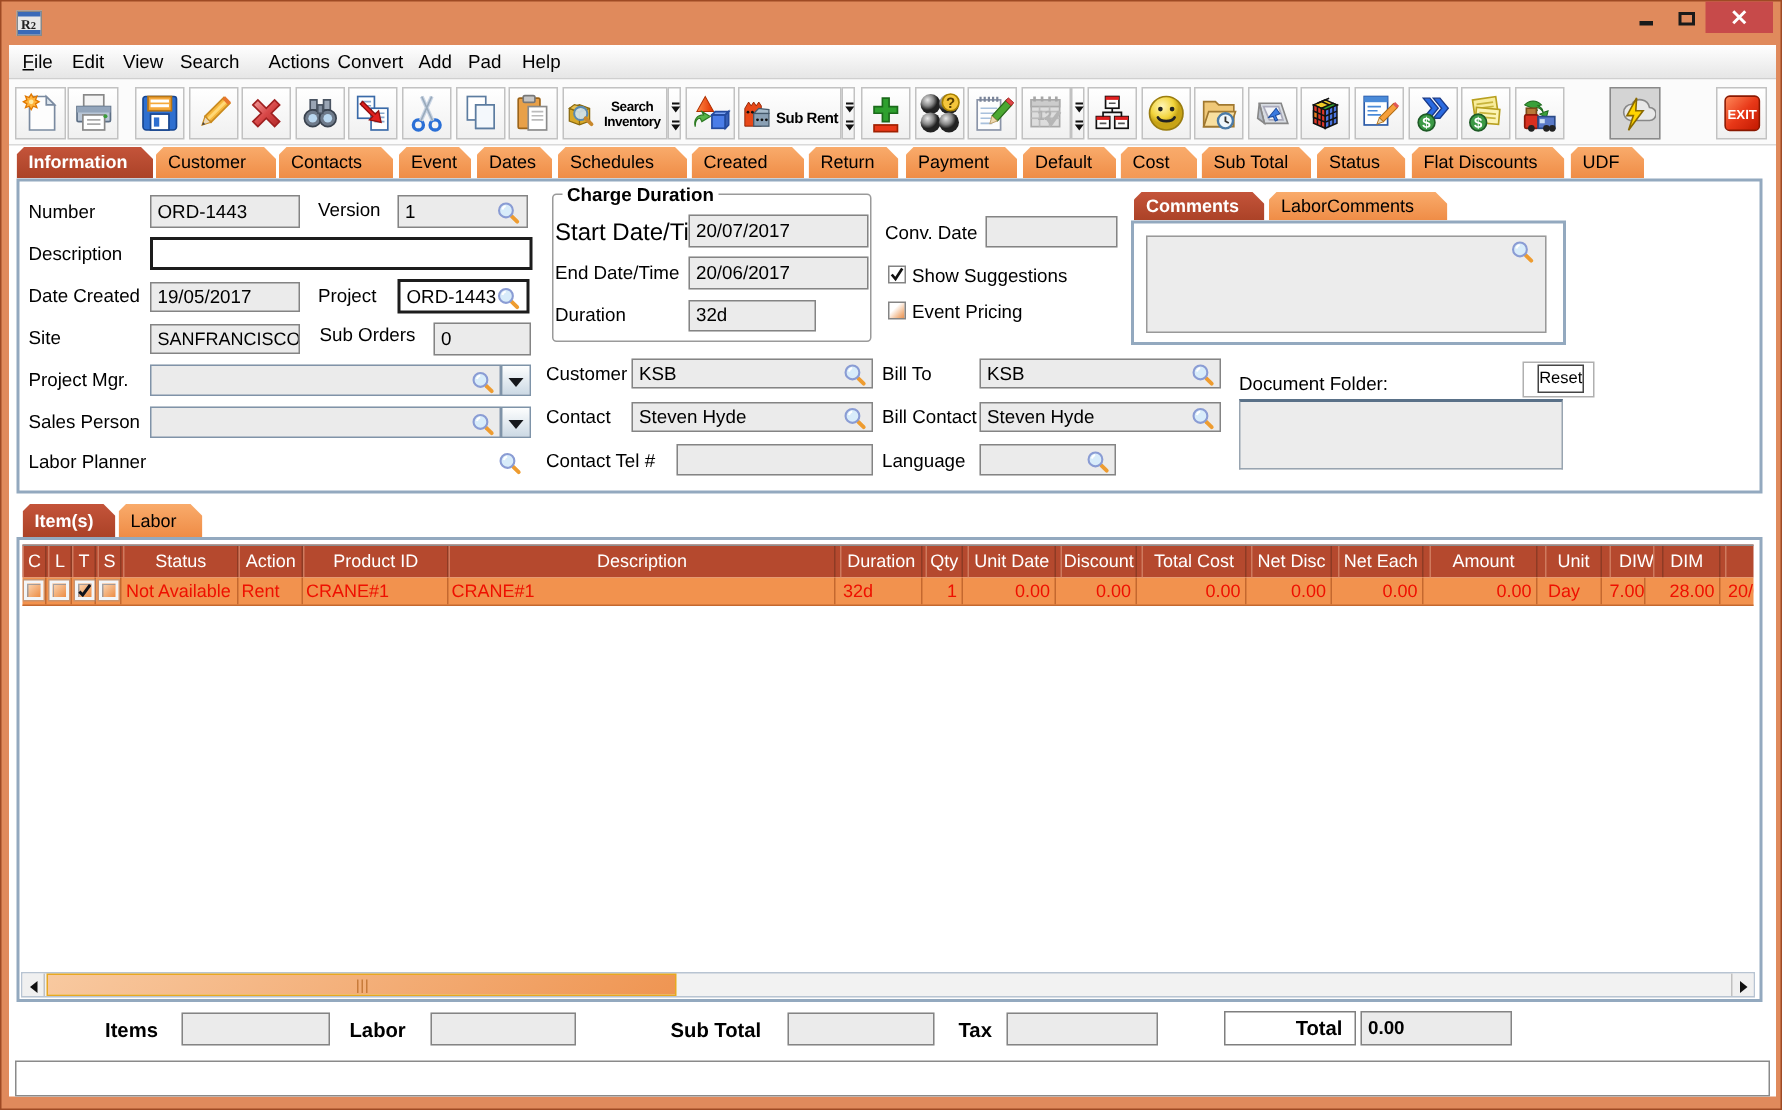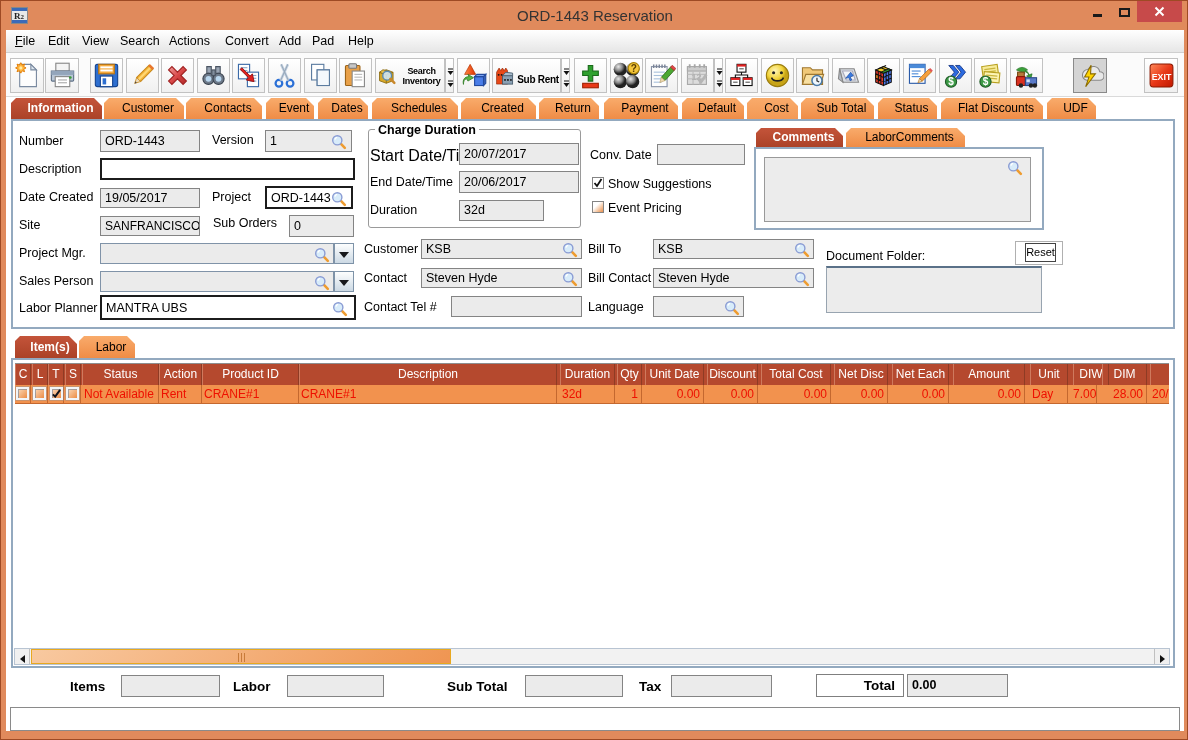--- a/index.html
+++ b/index.html
@@ -4,49 +4,48 @@
 body{width:1188px;height:740px;font-family:"Liberation Sans",sans-serif;overflow:hidden}
 .win{position:absolute;left:0;top:0;width:1188px;height:740px;background:#e08a5c;border:1px solid #9e4a24}
 .abs{position:absolute}
 .lbl{position:absolute;color:#000;white-space:nowrap}
 .fld{position:absolute;background:#ebebeb;border:1px solid #848484;color:#000;padding-left:4px;white-space:nowrap;overflow:hidden}
 .fldw{position:absolute;background:#fff;border:2px solid #1c1c1c;color:#000;padding-left:4px;white-space:nowrap;overflow:hidden}
 .mag{position:absolute}
 .tb{position:absolute;top:57px;height:35px;background:linear-gradient(#ffffff,#f0f0f0);border:1px solid #c2c2c2;text-align:center}
 .tb.dd{padding:0}
 .tbt{font-size:9px;font-weight:bold;line-height:10px;padding-top:7px;overflow:hidden;white-space:nowrap;letter-spacing:-0.3px}
-.tab{position:absolute;height:20px;line-height:20px;font-size:12px;color:#000;text-align:center;padding-left:8px;background:linear-gradient(#f9ab6b,#ef8c46);clip-path:polygon(0 100%,0 5px,5px 0,calc(100% - 8px) 0,100% 8px,100% 100%)}
+.tab{position:absolute;height:20px;line-height:20px;font-size:12px;color:#000;text-align:left;padding-left:8px;background:linear-gradient(#f9ab6b,#ef8c46);clip-path:polygon(0 100%,0 5px,5px 0,calc(100% - 8px) 0,100% 8px,100% 100%)}
 .tab.act{background:linear-gradient(#c4543a,#ab4227);color:#fff;font-weight:bold}
 .cb{position:absolute;width:12px;height:12px;background:#fff;border:1px solid #848484}
 .hc{position:absolute;top:0;height:100%;color:#fff;font-size:12px;text-align:center;line-height:20px;border-right:1px solid #8e3b24;border-left:1px solid #cf7a5e;overflow:hidden}
 .dc{position:absolute;top:0;height:100%;color:#ee1000;font-size:12px;line-height:18px;border-right:1px solid #c4682f;overflow:hidden;white-space:nowrap}
 .num{text-align:right;padding-right:3px}
 .gcb{position:absolute;top:2px;width:13px;height:13px;background:linear-gradient(135deg,#fbd9b8,#ec8c44);border:2px solid #f2f5f8;box-shadow:inset 1px 1px 0 rgba(110,130,155,.6),0 0 0 1px rgba(130,150,170,.35)}
 </style></head><body>
 <div class="win">
 <div class="abs" style="left:10px;top:6px;width:17px;height:17px;background:#e8e8e8;border:1px solid #888">
       <div class="abs" style="left:0;top:0;width:15px;height:3px;background:#3a6ab8"></div>
       <div class="abs" style="left:0;bottom:0;width:15px;height:3px;background:#3a6ab8"></div>
       <div class="abs" style="left:2px;top:3px;font-size:9px;font-weight:bold;font-family:'Liberation Serif',serif;color:#222">R<span style="font-size:7px">2</span></div>
     </div>
-<div class="abs" style="left:0;top:0;width:1188px;height:29px;line-height:29px;text-align:center;font-size:15px;color:#333">ORD-1443 Reservation</div>
 <div class="abs" style="left:1092px;top:13px;width:9px;height:3px;background:#1a1a1a"></div>
 <div class="abs" style="left:1118px;top:7px;width:11px;height:9px;border:2px solid #1a1a1a"></div>
 <div class="abs" style="left:1136px;top:0;width:45px;height:21px;background:#c74a4a">
       <svg width="11" height="11" viewBox="0 0 11 11" style="position:absolute;left:17px;top:5px">
         <path d="M1.5 1.5l8 8M9.5 1.5l-8 8" stroke="#fff" stroke-width="2"></path>
       </svg>
     </div>
 <div class="abs" style="left:5px;top:29px;width:1178px;height:701px;background:#fff"></div>
 <div class="abs" style="left:5px;top:29px;width:1178px;height:23px;background:linear-gradient(#ffffff,#e6e6e6);border-bottom:1px solid #cfcfcf"></div>
 <div class="lbl" style="left:14px;top:33px;font-size:12.5px"><span style="text-decoration:underline">F</span>ile</div>
 <div class="lbl" style="left:47px;top:33px;font-size:12.5px">Edit</div>
 <div class="lbl" style="left:81px;top:33px;font-size:12.5px">View</div>
 <div class="lbl" style="left:119px;top:33px;font-size:12.5px">Search</div>
-<div class="lbl" style="left:168px;top:33px;font-size:12.5px">Actions</div>
+<div class="lbl" style="left:178px;top:33px;font-size:12.5px">Actions</div>
 <div class="lbl" style="left:224px;top:33px;font-size:12.5px">Convert</div>
 <div class="lbl" style="left:278px;top:33px;font-size:12.5px">Add</div>
 <div class="lbl" style="left:311px;top:33px;font-size:12.5px">Pad</div>
 <div class="lbl" style="left:347px;top:33px;font-size:12.5px">Help</div>
 <div class="abs" style="left:5px;top:52px;width:1178px;height:44px;background:#fbfbfb;border-bottom:1px solid #dadada"></div>
 <div class="tb" style="left:9px;width:34px"><svg width="29" height="29" viewBox="0 0 26 26" style="margin-top:2px">
         <path d="M6 3h10l5 5v15H6z" fill="#fdfdfd" stroke="#7a8aa0"></path>
         <path d="M16 3l5 5h-5z" fill="#dde6ee" stroke="#7a8aa0"></path>
         <path d="M7 1.5l1.2 2.1 2.2-.8-.8 2.2 2.1 1.2-2.1 1.2.8 2.2-2.2-.8L7 10.9 5.8 8.8l-2.2.8.8-2.2-2.1-1.2 2.1-1.2-.8-2.2 2.2.8z" fill="#ffb43c" stroke="#e07800" stroke-width=".8"></path>
         <circle cx="7" cy="6.2" r="1.4" fill="#ffe9a0"></circle>
@@ -381,21 +380,20 @@
 <div class="abs" style="left:333px;top:242px;width:20px;height:21px;background:linear-gradient(#fdfefe,#ccd9e4);border:1px solid #7e93a8;text-align:center"><span style="display:inline-block;margin-top:8px;width:0;height:0;border-left:5.5px solid transparent;border-right:5.5px solid transparent;border-top:6.5px solid #16181c"></span></div>
 <div class="lbl" style="left:18px;top:273px;font-size:12.5px">Sales Person</div>
 <div class="fld" style="left:99px;top:270px;width:234px;height:21px;line-height:19px;font-size:12.5px;border-color:#8093a8"></div>
     <svg class="mag" style="left:313px;top:274px" width="16" height="16" viewBox="0 0 16 16">
 <line x1="10.2" y1="10.2" x2="13.8" y2="13.8" stroke="#ee9c30" stroke-width="2.6" stroke-linecap="round"></line>
 <circle cx="6.3" cy="6.3" r="4.6" fill="#d8ecfa" stroke="#8a9cd4" stroke-width="1.4"></circle>
 <path d="M3.9 5.6a3 3 0 0 1 2.2-2.2" stroke="#fff" stroke-width="1.4" fill="none"></path>
 </svg>
 <div class="abs" style="left:333px;top:270px;width:20px;height:21px;background:linear-gradient(#fdfefe,#ccd9e4);border:1px solid #7e93a8;text-align:center"><span style="display:inline-block;margin-top:8px;width:0;height:0;border-left:5.5px solid transparent;border-right:5.5px solid transparent;border-top:6.5px solid #16181c"></span></div>
 <div class="lbl" style="left:18px;top:300px;font-size:12.5px">Labor Planner</div>
-<div class="fldw" style="left:99px;top:294px;width:256px;height:25px;line-height:23px;font-size:12.5px">MANTRA UBS</div>
     <svg class="mag" style="left:331px;top:300px" width="16" height="16" viewBox="0 0 16 16">
 <line x1="10.2" y1="10.2" x2="13.8" y2="13.8" stroke="#ee9c30" stroke-width="2.6" stroke-linecap="round"></line>
 <circle cx="6.3" cy="6.3" r="4.6" fill="#d8ecfa" stroke="#8a9cd4" stroke-width="1.4"></circle>
 <path d="M3.9 5.6a3 3 0 0 1 2.2-2.2" stroke="#fff" stroke-width="1.4" fill="none"></path>
 </svg>
 <div class="abs" style="left:367px;top:128px;width:213px;height:99px;border:1px solid #9a9a9a;border-radius:3px"></div>
 <div class="lbl" style="left:374px;top:122px;background:#fff;padding:0 3px;font-weight:bold;font-size:12.5px">Charge Duration</div>
 <div class="lbl" style="left:369px;top:146px;font-size:16px">Start Date/Time</div>
 <div class="fld" style="left:458px;top:142px;width:120px;height:22px;line-height:20px;font-size:12.5px">20/07/2017</div>
 <div class="lbl" style="left:369px;top:174px;font-size:12.5px">End Date/Time</div>

